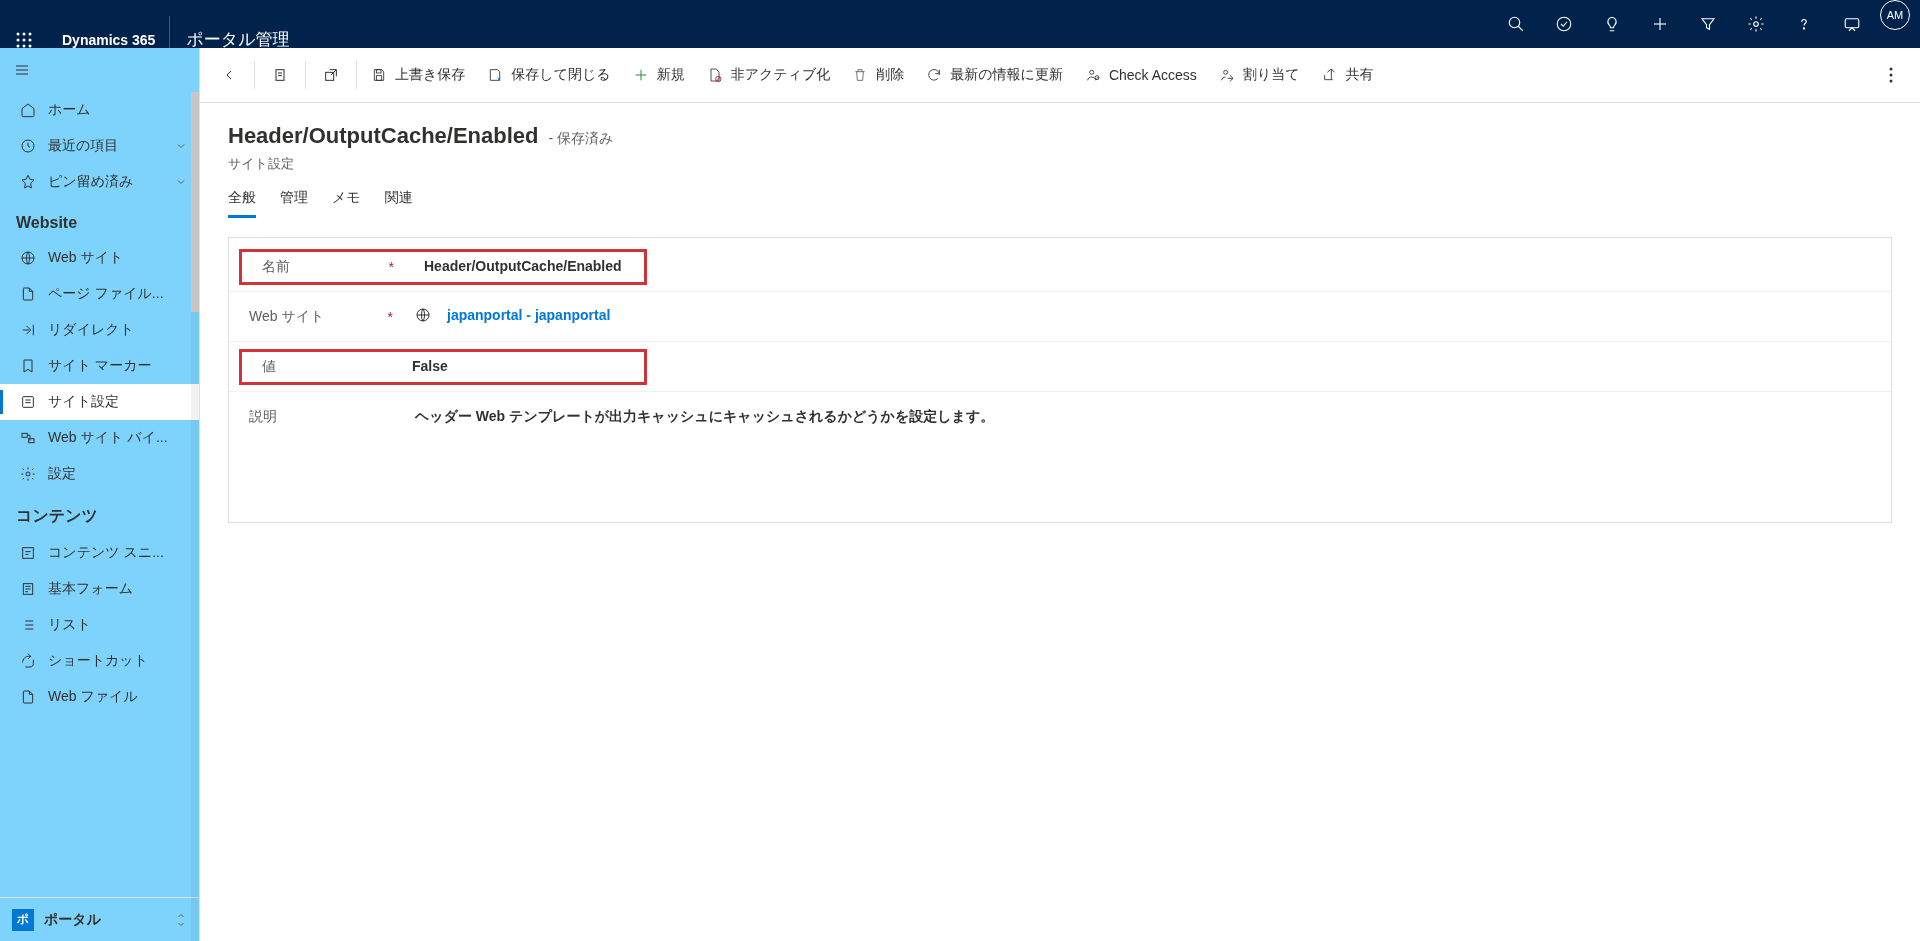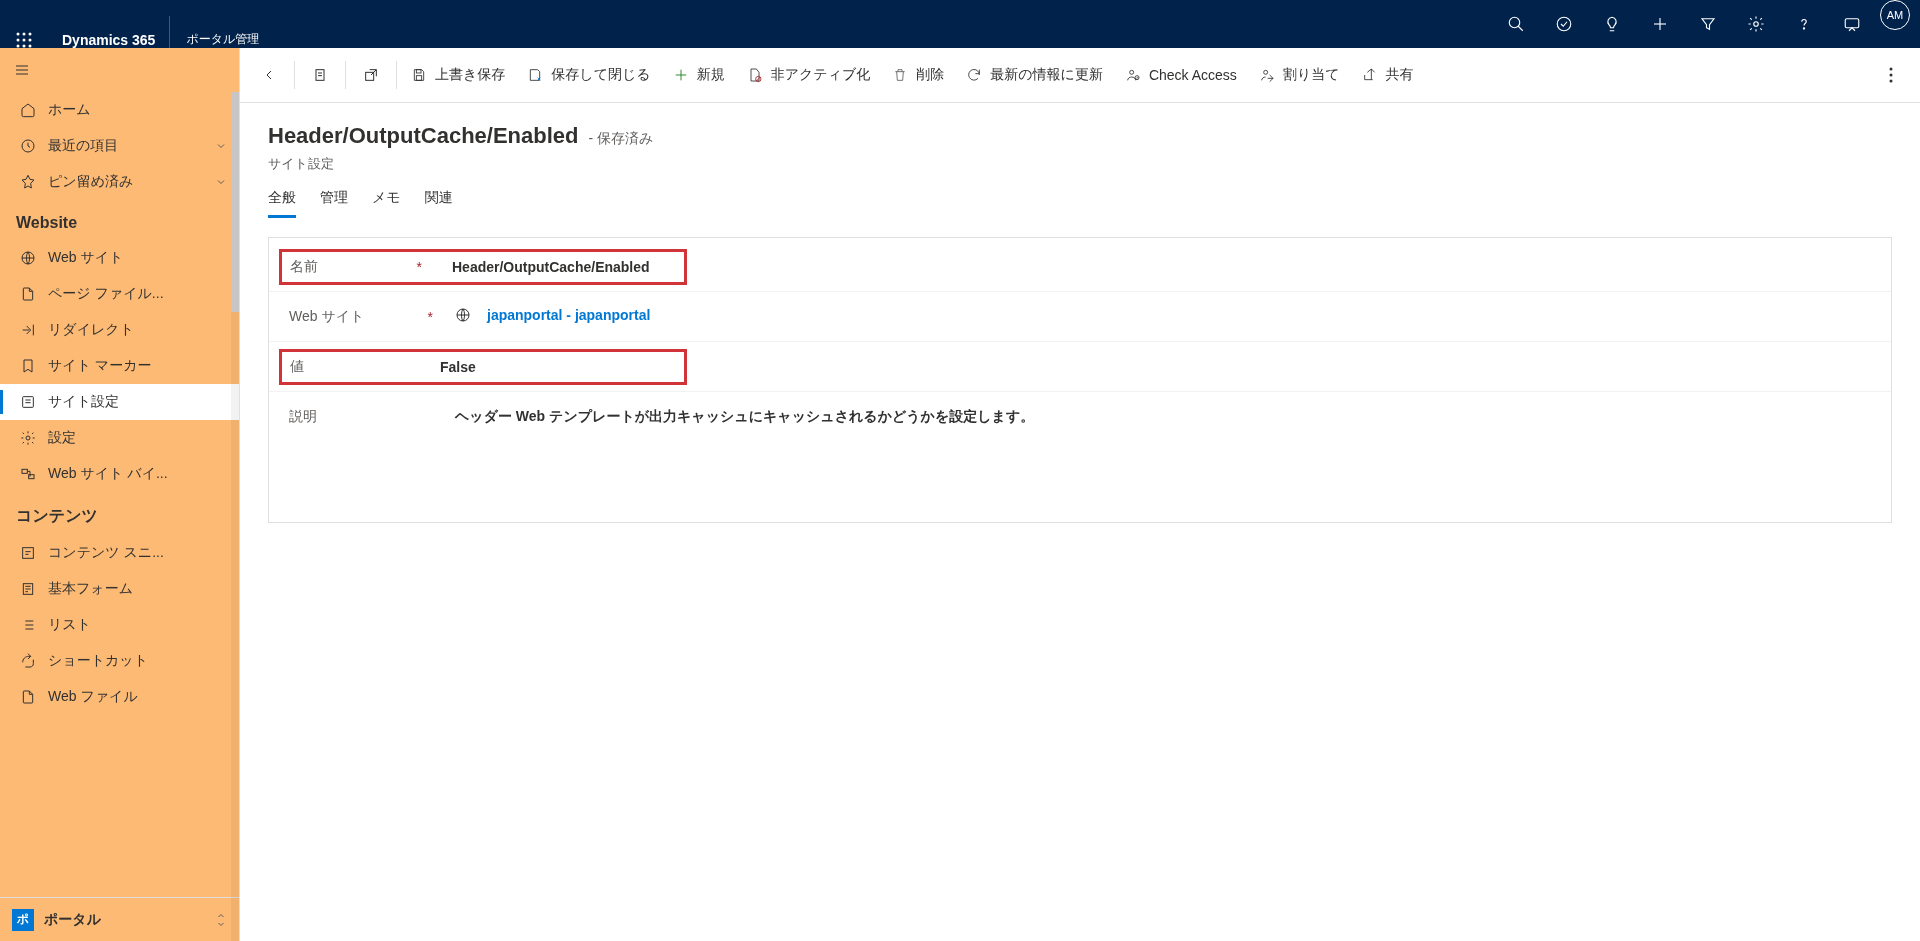--- a/index.html
+++ b/index.html
@@ -3,31 +3,31 @@
 <meta charset="utf-8">
 <style>
 * { box-sizing: border-box; margin: 0; padding: 0; }
 body { font-family: "Segoe UI", "Yu Gothic UI", Meiryo, sans-serif; font-size: 14px; color: #323130; background: #fff; overflow: hidden; }
 
 
 .suite-bar { height: 48px; background: #00224b; color: #fff; display: flex; align-items: center; justify-content: space-between; }
 .suite-left { display: flex; align-items: center; height: 100%; margin-top: 31px; }
 .waffle { width: 48px; height: 48px; display: flex; align-items: center; justify-content: center; cursor: pointer; }
 .brand { font-weight: 600; padding: 0 14px; border-right: 1px solid rgba(255,255,255,0.25); height: 48px; display: flex; align-items: center; }
-.app-name { padding: 0 16px; font-size: 12px; }
+.app-name { padding: 0 16px; font-size: 17px; }
 .suite-right { display: flex; align-items: flex-start; height: 100%; }
 .suite-icon { width: 48px; height: 48px; display: flex; align-items: center; justify-content: center; cursor: pointer; }
 .suite-icon svg { stroke: #fff; fill: none; stroke-width: 1.5; }
 .avatar { width: 30px; height: 30px; border-radius: 50%; border: 1px solid #fff; display: flex; align-items: center; justify-content: center; font-size: 11px; margin: 0 10px 0 4px; }
 
 
 .shell { display: flex; height: calc(100vh - 48px); }
 
 
-.leftnav { width: 240px; background: #fdba74; display: flex; flex-direction: column; border-right: 1px solid #e1dfdd; position: relative; }
+.leftnav { width: 200px; background: #7dd3fc; display: flex; flex-direction: column; border-right: 1px solid #e1dfdd; position: relative; }
 .nav-hamburger { height: 44px; display: flex; align-items: center; padding-left: 14px; cursor: pointer; }
 .nav-scroll { flex: 1; overflow-y: auto; }
 .nav-item { height: 36px; display: flex; align-items: center; padding: 0 12px 0 20px; cursor: pointer; gap: 12px; color: #323130; white-space: nowrap; overflow: hidden; }
 .nav-item.active { background: #fff; position: relative; }
 .nav-item.active::before { content: ""; position: absolute; left: 0; top: 6px; bottom: 6px; width: 3px; background: #0078d4; }
 .nav-item .chev { margin-left: auto; }
 .nav-item .label { overflow: hidden; text-overflow: ellipsis; }
 .nav-group { font-weight: 600; padding: 14px 12px 8px 16px; font-size: 16px; }
 .nav-scrollbar-stub { position: absolute; right: 0; top: 44px; bottom: 0; width: 8px; background: rgba(0,0,0,0.05); }
 .nav-scrollbar-stub .thumb { background: #c8c6c4; width: 8px; height: 220px; }
@@ -55,21 +55,21 @@
 .tab.active { border-bottom: 3px solid #0078d4; font-weight: 400; }
 
 .form { margin-top: 18px; border: 1px solid #e1dfdd; padding: 4px 0 80px 0; }
 .form-row { display: flex; align-items: center; min-height: 50px; border-bottom: 1px solid #f3f2f1; padding: 0 20px; position: relative; }
 .form-row:last-child { border-bottom: none; }
 .f-label { width: 150px; color: #605e5c; display: flex; align-items: center; justify-content: space-between; padding-right: 6px; }
 .req { color: #a4262c; margin-left: 6px; }
 .f-value { flex: 1; padding-left: 16px; }
 .lookup-link { color: #0078d4; font-weight: 600; display: inline-flex; align-items: center; gap: 16px; }
 
-.hl-box { border: 3px solid #d13438; padding: 6px 8px; margin: -6px 0 -6px -10px; display: inline-flex; align-items: center; width: 408px; }
+.hl-box { border: 3px solid #d13438; padding: 6px 20px; margin: -6px 0 -6px -10px; display: inline-flex; align-items: flex-start; width: 408px; }
 .hl-box .f-label { width: 138px; }
 .hl-box .f-value { padding-left: 24px; }
 
 .ico { display: inline-flex; }
 svg { display: block; }
 </style>
 </head>
 <body>
 
 <div class="suite-bar">
@@ -233,35 +233,35 @@
               <rect x="4" y="4" width="16" height="16" rx="1"></rect>
               <line x1="8" y1="9" x2="16" y2="9"></line>
               <line x1="8" y1="13" x2="16" y2="13"></line>
             </svg>
           </span>
           <span class="label">サイト設定</span>
         </div>
       <div class="nav-item">
           <span class="ico">
             <svg width="16" height="16" viewBox="0 0 24 24" fill="none" stroke="#323130" stroke-width="1.5">
-              <circle cx="12" cy="12" r="3"></circle>
-              <path d="M12 2v3M12 19v3M4 4l2 2M18 18l2 2M2 12h3M19 12h3M4 20l2-2M18 6l2-2"></path>
-            </svg>
-          </span>
-          <span class="label">設定</span>
-        </div>
-      <div class="nav-item">
-          <span class="ico">
-            <svg width="16" height="16" viewBox="0 0 24 24" fill="none" stroke="#323130" stroke-width="1.5">
               <rect x="3" y="5" width="8" height="6"></rect>
               <rect x="13" y="13" width="8" height="6"></rect>
               <path d="M11 8h4v8"></path>
             </svg>
           </span>
           <span class="label">Web サイト バイ...</span>
+        </div>
+      <div class="nav-item">
+          <span class="ico">
+            <svg width="16" height="16" viewBox="0 0 24 24" fill="none" stroke="#323130" stroke-width="1.5">
+              <circle cx="12" cy="12" r="3"></circle>
+              <path d="M12 2v3M12 19v3M4 4l2 2M18 18l2 2M2 12h3M19 12h3M4 20l2-2M18 6l2-2"></path>
+            </svg>
+          </span>
+          <span class="label">設定</span>
         </div>
 
       <div class="nav-group">コンテンツ</div>
       <div class="nav-item">
           <span class="ico">
             <svg width="16" height="16" viewBox="0 0 24 24" fill="none" stroke="#323130" stroke-width="1.5">
               <rect x="4" y="4" width="16" height="16"></rect>
               <path d="M8 10h8M8 14h5"></path>
             </svg>
           </span>

